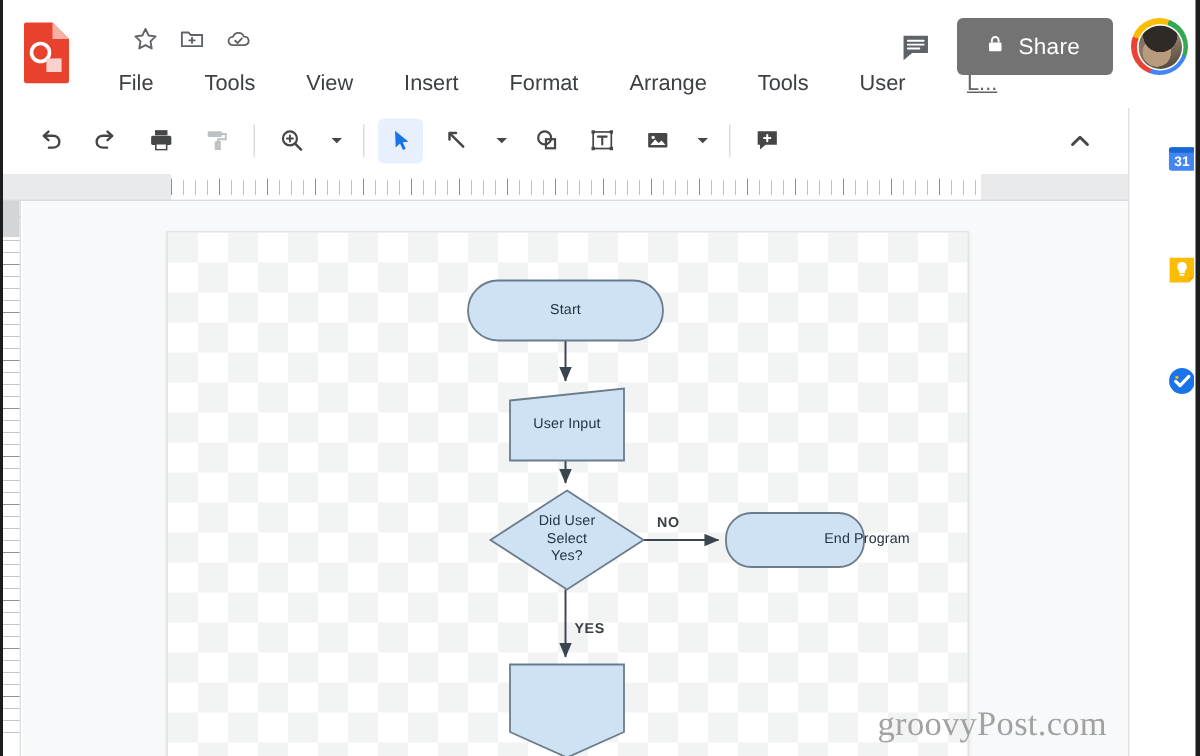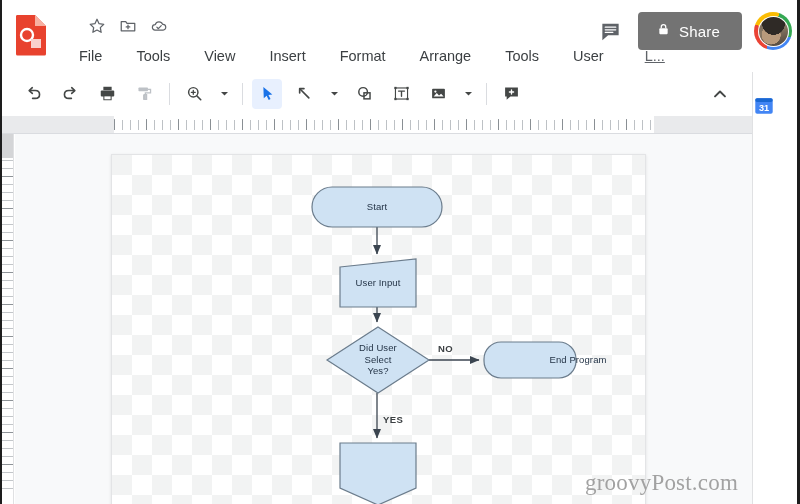--- a/index.html
+++ b/index.html
@@ -137,21 +137,21 @@
   .watermark {
     position:absolute; right:14px; bottom:8px;
     font-family:"Liberation Serif", serif; font-size:23px; color:#9b9b9b;
     letter-spacing:0.2px; opacity:0.92;
   }
 
   
   .rail {
     position:absolute; right:0; top:72px; width:48px; height:432px;
     background:#ffffff; border-left:1px solid #e0e1e3;
-    display:flex; flex-direction:row; align-items:flex-start; padding-top:22px; gap:50px;
+    display:flex; flex-direction:column; align-items:flex-end; padding-top:22px; gap:50px;padding-left:20px;
   }
   .rail-btn { width:24px; height:24px; cursor:pointer; display:flex; align-items:center; justify-content:center; }
   .edge-strip { position:absolute; right:0; top:0; width:4px; height:504px; background:#ffffff; }
   .dark-edge { position:absolute; right:0; top:0; width:3px; height:504px; background:#1d1d1d; }
   .dark-edge-l { position:absolute; left:0; top:0; width:2px; height:504px; background:#1d1d1d; }
 </style>
 </head>
 <body>
 
 <div class="app">

